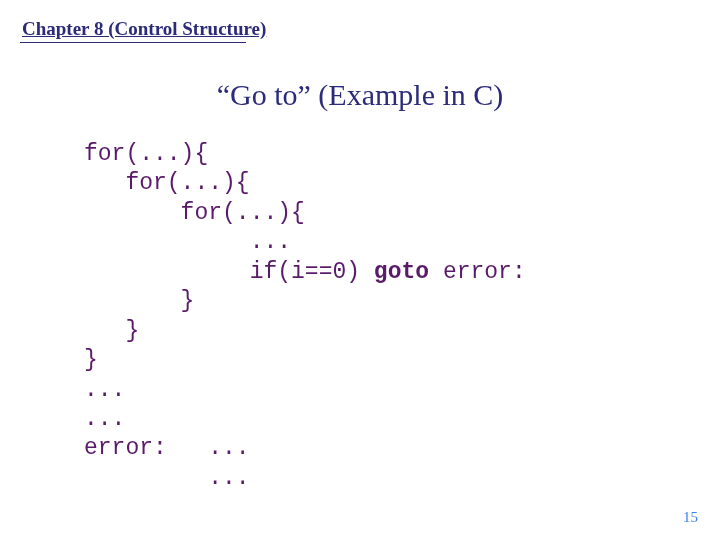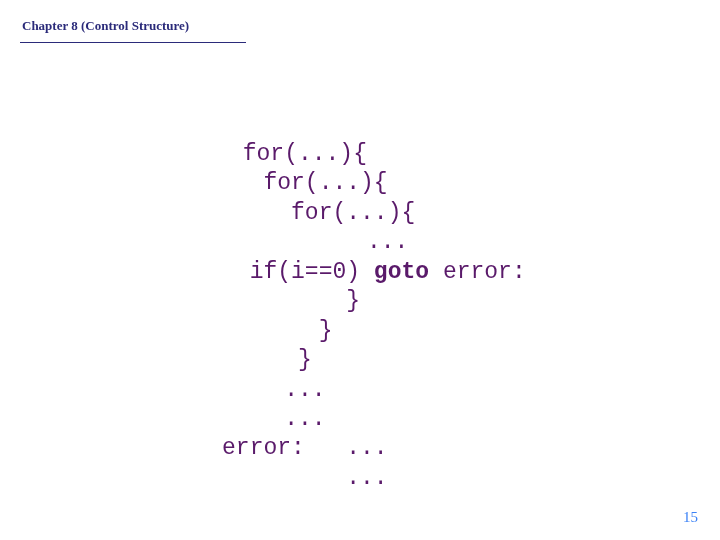--- a/index.html
+++ b/index.html
@@ -15,23 +15,24 @@
   .slide {
     position: relative;
     width: 720px;
     height: 540px;
     box-sizing: border-box;
   }
   .chapter-header {
     position: absolute;
     top: 18px;
     left: 22px;
-    font-size: 13px;
+    font-size: 19px;
     font-weight: bold;
     color: #2b2b7a;
+    text-decoration: underline;
   }
   .chapter-rule {
     position: absolute;
     top: 42px;
     left: 20px;
     width: 226px;
     height: 0;
     border-top: 1px solid #2b2b7a;
   }
   .title {
@@ -46,21 +47,20 @@
   }
   .code {
     position: absolute;
     top: 140px;
     left: 84px;
     font-family: "Courier New", Courier, monospace;
     font-size: 23px;
     line-height: 1.28;
     color: #5a1a6a;
     white-space: pre;
-    text-align: center;
   }
   .code .kw {
     font-weight: bold;
   }
   .pagenum {
     position: absolute;
     bottom: 14px;
     right: 22px;
     font-size: 15px;
     color: #3b82f6;
@@ -68,20 +68,21 @@
   }
 </style>
 </head>
 <body>
 
 <div class="slide">
 
   <div class="chapter-header">Chapter 8 (Control Structure)</div>
   <div class="chapter-rule"></div>
 
+  <div class="title">“Go to”  (Example in C)</div>
 
   <div class="code"><span>for(...){</span>
 <span>   for(...){</span>
 <span>       for(...){</span>
 <span>            ...</span>
 <span>            if(i==0) </span><span class="kw">goto</span><span> error:</span>
 <span>       }</span>
 <span>   }</span>
 <span>}</span>
 <span>...</span>

